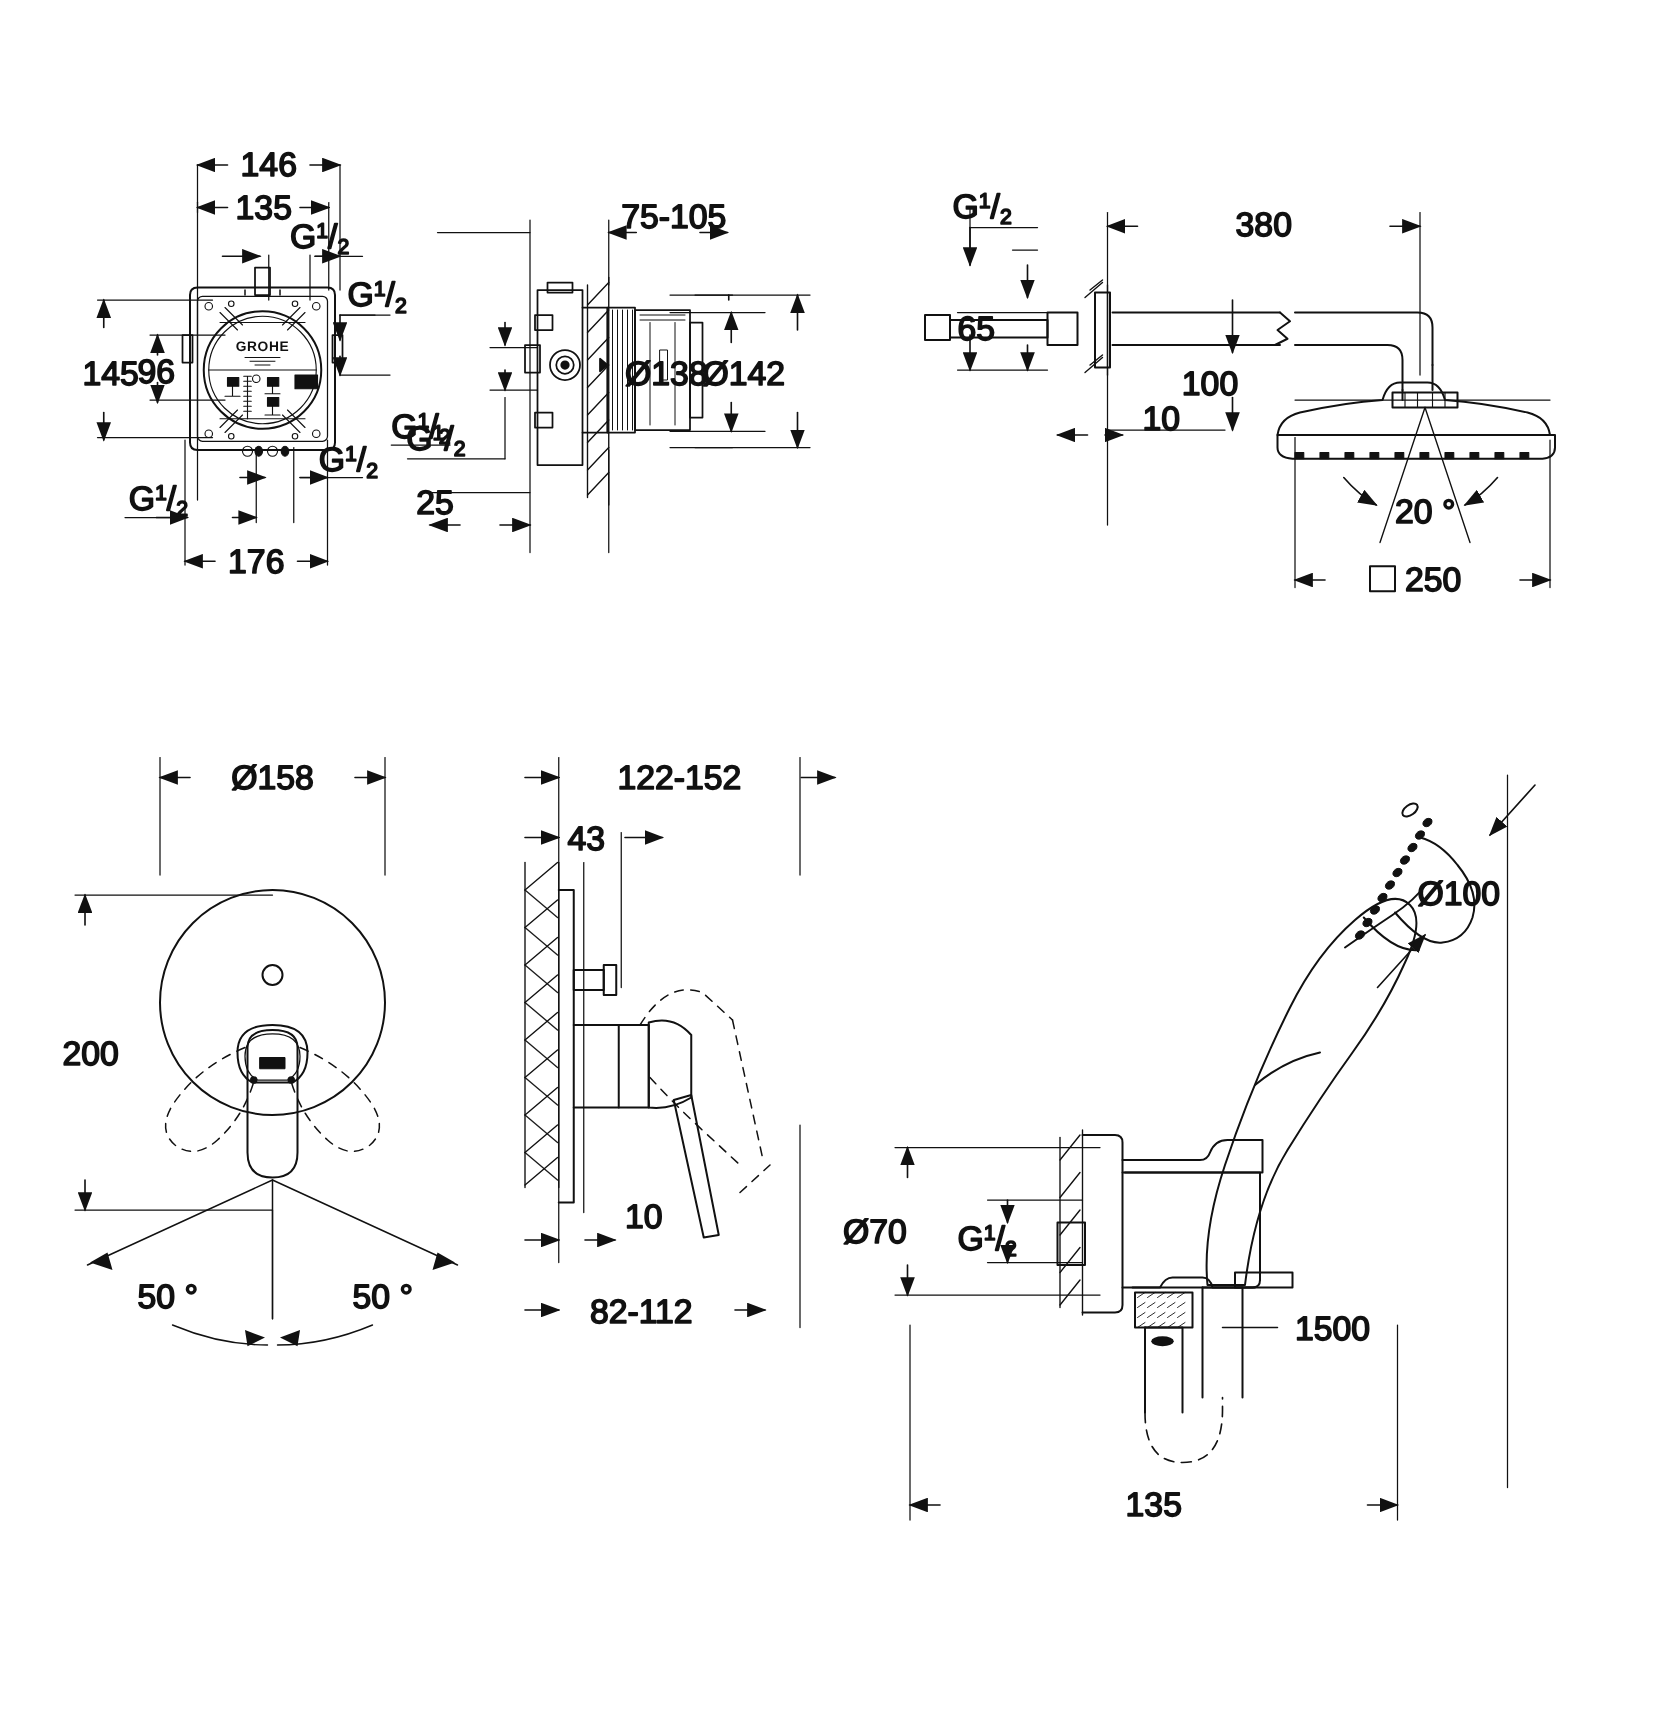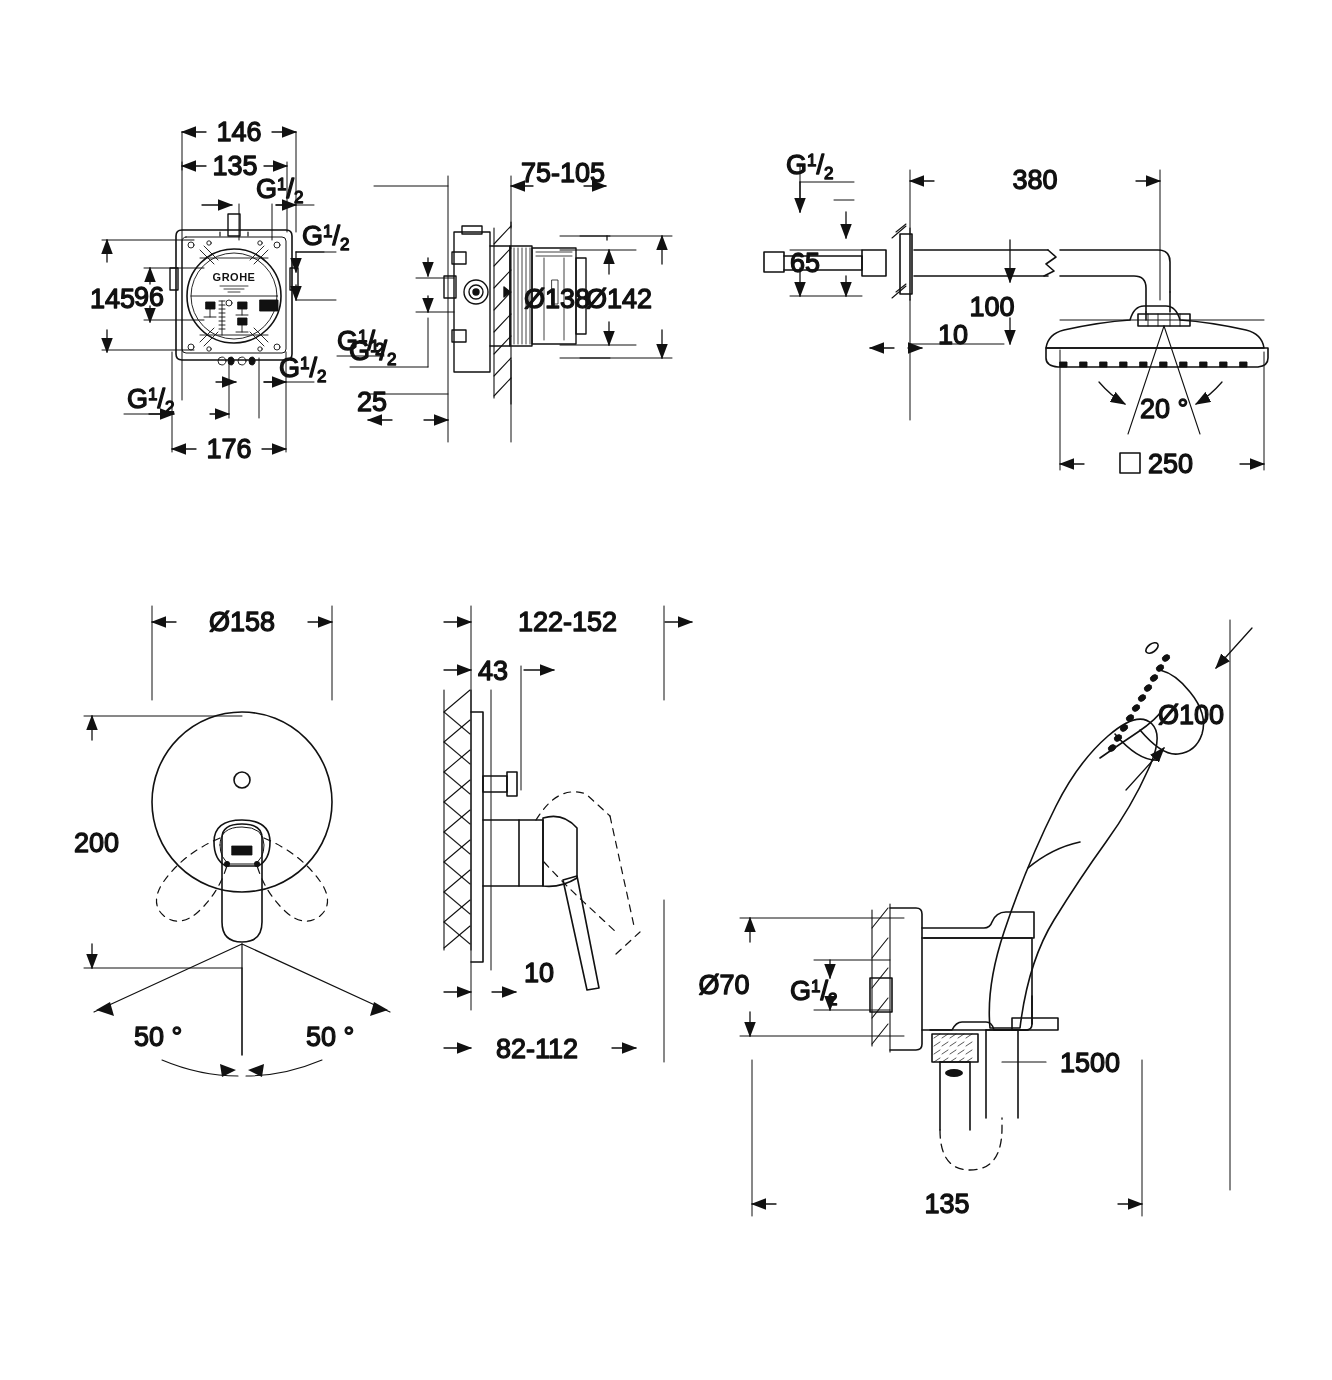--- a/index.html
+++ b/index.html
@@ -1,20 +1,20 @@
 <!DOCTYPE html>
 <html><head>
 <meta charset="utf-8">
 <style>
   html,body{margin:0;padding:0;background:#ffffff;}
   body{
     width:1332px;height:1380px;position:relative;overflow:hidden;
     font-family:"Liberation Sans", sans-serif;color:#1a1a1a;
   }
-  #sheet{position:absolute;inset:0;margin-left:24px;}
+  #sheet{position:absolute;inset:0;}
   svg{display:block;}
   .dimtxt{font-family:"Liberation Sans", sans-serif;font-size:27px;fill:#111;}
   .gtxt{font-family:"Liberation Sans", sans-serif;font-size:27px;fill:#111;}
   .gsup{font-size:17px;}
   .gsub{font-size:17px;}
 </style>
 </head>
 <body>
 
 <div id="sheet">

